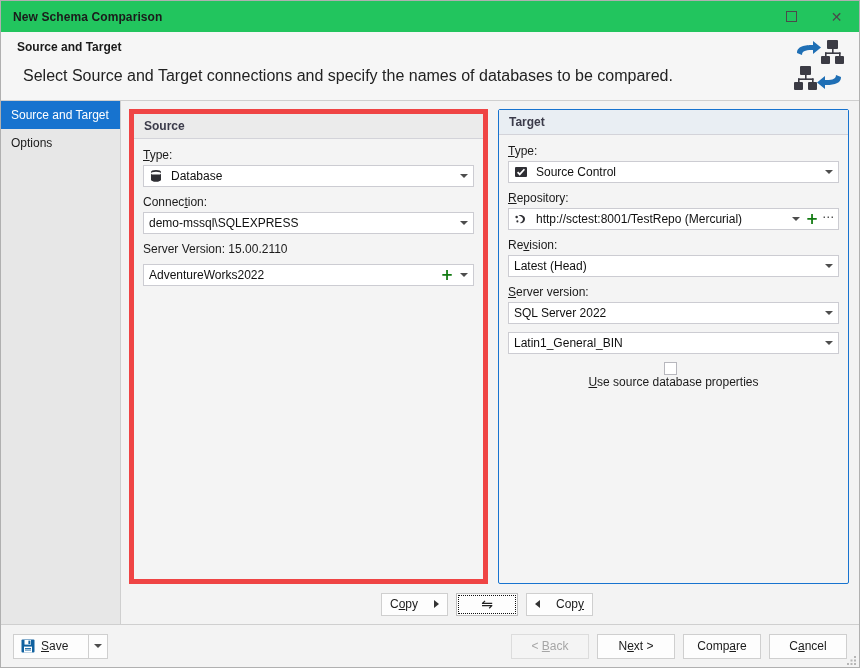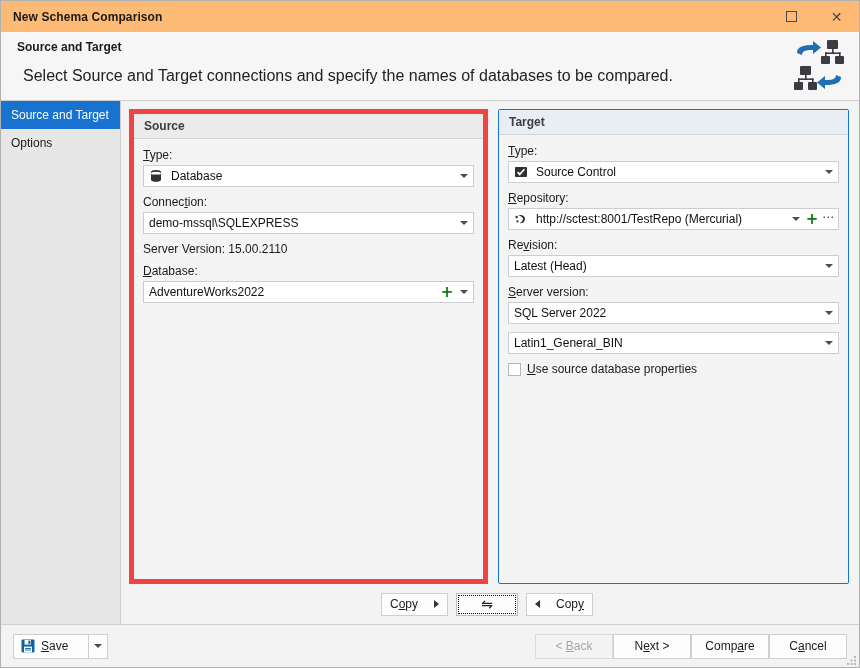--- a/index.html
+++ b/index.html
@@ -18,21 +18,21 @@
     background: #ffffff;
     border: 1px solid #b0b0b0;
     display: flex;
     flex-direction: column;
   }
 
   
   #titlebar {
     height: 31px;
     flex: 0 0 31px;
-    background: #fdba74;
+    background: #22c55e;
     display: flex;
     align-items: center;
     position: relative;
     gap: 32px;
   }
   #titlebar .title {
     margin-left: 12px;
     font-weight: bold;
     font-size: 12px;
     color: #1b1b1b;
@@ -216,20 +216,21 @@
     height: 16px;
     display: flex; align-items: center; justify-content: flex-start;
     margin-right: 4px;
   }
 
   .check-row {
     display: flex;
     align-items: center;
     margin-top: 8px;
     margin-bottom: 12px;
+    flex-direction: column;
   }
   .cbox {
     width: 13px; height: 13px;
     background: #fff;
     border: 1px solid #b7b7bd;
     margin-right: 6px;
     flex: 0 0 13px;
   }
   .check-row .lbl { font-size: 12px; color: #1b1b1b; }
 
@@ -308,21 +309,21 @@
     border-left: none;
     background: #fdfdfd;
     width: 19px;
     display: flex; align-items: center; justify-content: center;
   }
   .save-icon { width: 14px; height: 14px; }
 
   #footer .right-btns {
     margin-left: auto;
     display: flex;
-    gap: 0;
+    gap: 8px;
   }
   .wbtn {
     width: 78px; height: 25px;
     background: #fdfdfd;
     border: 1px solid #cfcfcf;
     font-size: 12px;
     color: #1b1b1b;
     display: flex; align-items: center; justify-content: center;
     font-family: "Liberation Sans", sans-serif;
   }
@@ -437,23 +438,20 @@
                 <span class="val">demo-mssql\SQLEXPRESS</span>
                 <span class="arrow">
                     <i class="caret-down"></i>
                   </span>
               </div>
             </div>
 
             <div class="readonly-text">Server Version: 15.00.2110</div>
 
             <div class="fld-group">
-              <div class="fld-label">
-                <u>D</u><span>a</span><span>tabase:</span>
-              </div>
               <div class="combo">
                 <span class="val">AdventureWorks2022</span>
                 <span class="plus-btn">+</span>
                 <span class="arrow">
                     <i class="caret-down"></i>
                   </span>
               </div>
             </div>
 
           </div>

